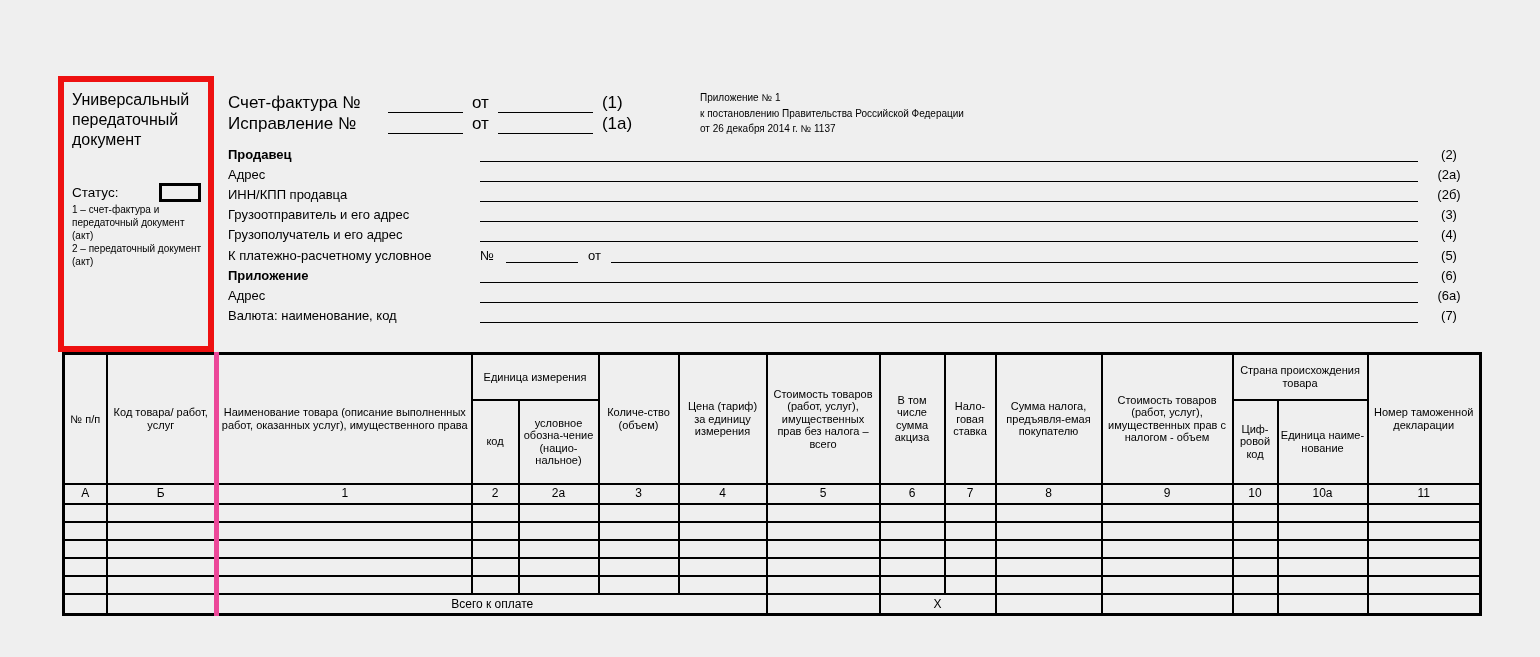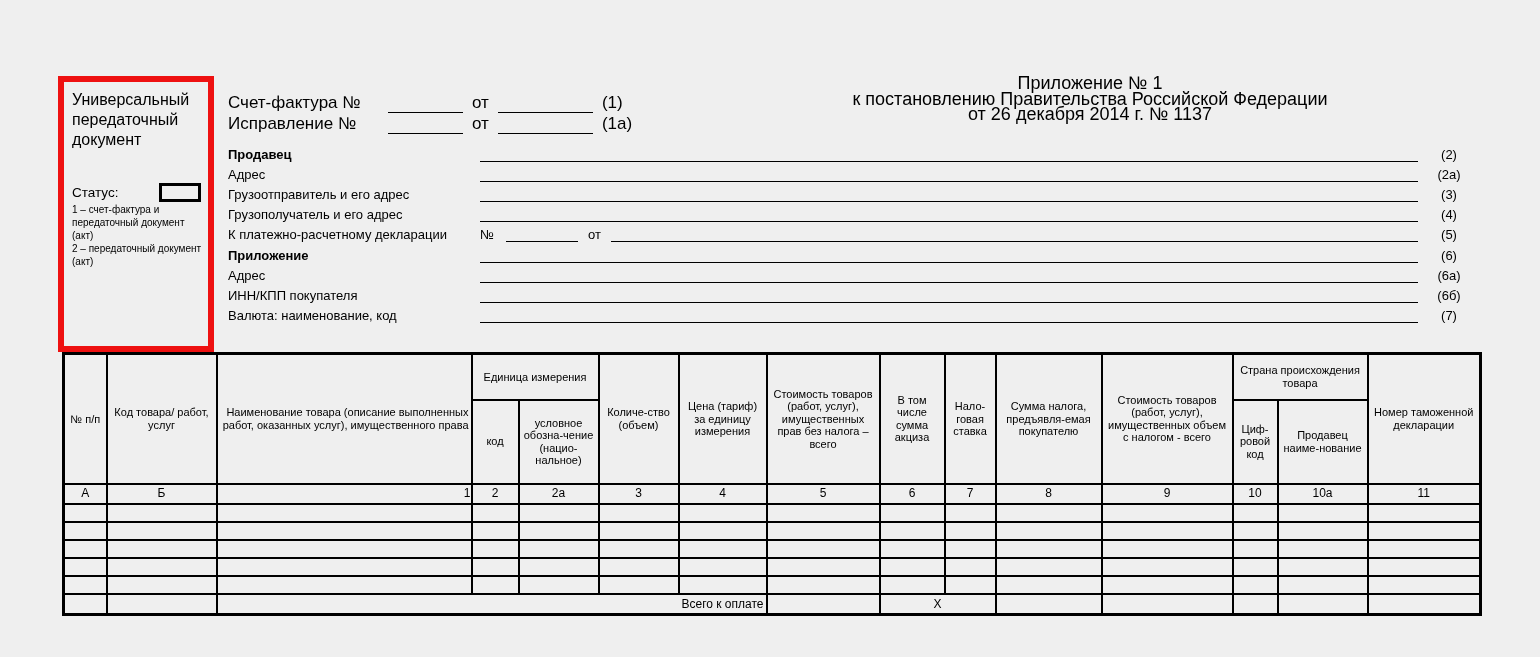--- a/index.html
+++ b/index.html
@@ -26,22 +26,22 @@
   .inv-head { position:absolute; left:228px; top:91px; }
   .inv-row { display:flex; align-items:flex-end; height:21.5px; font-size:17px; }
   .inv-label { width:133px; }
   .inv-u1 { width:75px; margin-left:27px; border-bottom:1.7px solid #000; align-self:stretch; }
   .inv-ot { margin:0 9px; }
   .inv-u2 { width:95px; border-bottom:1.7px solid #000; align-self:stretch; }
   .inv-code { margin-left:9px; }
 
   
   .appendix {
-    position:absolute; left:700px; top:76px; width:780px;
-    text-align:center; font-size:18px; line-height:15.5px;
+    position:absolute; left:700px; top:90px; width:780px;
+    text-align:left; font-size:10px; line-height:15.5px;
   }
 
   
   .reqs { position:absolute; left:228px; top:142px; width:1252px; }
   .req-row { display:flex; align-items:flex-end; height:20.1px; font-size:13px; }
   .req-label { width:252px; white-space:nowrap; }
   .req-label.bold { font-weight:bold; }
   .req-field { flex:1; align-self:stretch; border-bottom:1.5px solid #000; }
   .req-field.special { display:flex; align-items:flex-end; border-bottom:none; }
   .req-no { padding-right:12px; }
@@ -54,21 +54,21 @@
   table.goods {
     position:absolute; left:62px; top:352px; width:1418px;
     border-collapse:collapse; table-layout:fixed;
     border:3px solid #000; background:#efefef;
   }
   table.goods th, table.goods td {
     border:2px solid #000; font-weight:normal;
     font-size:11px; line-height:12.5px; text-align:center; vertical-align:middle;
     padding:1px 2px; overflow:hidden;
   }
-  table.goods .thickleft { border-left:1px solid #ec4899;text-align:right; }
+  table.goods .thickleft { border-left:5px solid #ec4899; }
   tr.hdr1 { height:46px; }
   tr.hdr2 { height:84px; }
   tr.letters td { height:20px; font-size:12px; padding:0; }
   tbody.fill td { height:18px; padding:0; }
   tr.total { height:21px;margin-top:33px; }
   tr.total td { font-size:12px; padding:0 2px; }
   td.total-label { text-align:left; font-weight:bold; padding-left:5px; }
   td.xmark { font-size:13px; }
 </style>
 </head>
@@ -116,53 +116,53 @@
       <div class="req-label bold">Продавец</div>
       <div class="req-field"></div>
       <div class="req-code">(2)</div>
     </div>
     <div class="req-row">
       <div class="req-label">Адрес</div>
       <div class="req-field"></div>
       <div class="req-code">(2а)</div>
     </div>
     <div class="req-row">
+      <div class="req-label">ИНН/КПП продавца</div>
+      <div class="req-field"></div>
+      <div class="req-code">(2б)</div>
+    </div>
+    <div class="req-row">
       <div class="req-label">Грузоотправитель и его адрес</div>
       <div class="req-field"></div>
       <div class="req-code">(3)</div>
     </div>
     <div class="req-row">
       <div class="req-label">Грузополучатель и его адрес</div>
       <div class="req-field"></div>
       <div class="req-code">(4)</div>
     </div>
     <div class="req-row">
-      <div class="req-label">К платежно-расчетному декларации</div>
+      <div class="req-label">К платежно-расчетному условное</div>
       <div class="req-field special">
         <span class="req-no">№</span>
         <span class="req-u-short"></span>
         <span class="req-ot">от</span>
         <span class="req-u-long"></span>
       </div>
       <div class="req-code">(5)</div>
     </div>
     <div class="req-row">
       <div class="req-label bold">Приложение</div>
       <div class="req-field"></div>
       <div class="req-code">(6)</div>
     </div>
     <div class="req-row">
       <div class="req-label">Адрес</div>
       <div class="req-field"></div>
       <div class="req-code">(6а)</div>
-    </div>
-    <div class="req-row">
-      <div class="req-label">ИНН/КПП покупателя</div>
-      <div class="req-field"></div>
-      <div class="req-code">(6б)</div>
     </div>
     <div class="req-row">
       <div class="req-label">Валюта: наименование, код</div>
       <div class="req-field"></div>
       <div class="req-code">(7)</div>
     </div>
   </div>
 
   <table class="goods">
     <colgroup>
@@ -187,29 +187,29 @@
         <th rowspan="2">№ п/п</th>
         <th rowspan="2">Код товара/ работ, услуг</th>
         <th rowspan="2" class="thickleft">Наименование товара (описание выполненных работ, оказанных услуг), имущественного права</th>
         <th colspan="2">Единица измерения</th>
         <th rowspan="2">Количе-ство (объем)</th>
         <th rowspan="2">Цена (тариф) за единицу измерения</th>
         <th rowspan="2">Стоимость товаров (работ, услуг), имущественных прав без налога – всего</th>
         <th rowspan="2">В том числе сумма акциза</th>
         <th rowspan="2">Нало-говая ставка</th>
         <th rowspan="2">Сумма налога, предъявля-емая покупателю</th>
-        <th rowspan="2">Стоимость товаров (работ, услуг), имущественных объем с налогом - всего</th>
+        <th rowspan="2">Стоимость товаров (работ, услуг), имущественных прав с налогом - объем</th>
         <th colspan="2">Страна происхождения товара</th>
         <th rowspan="2">Номер таможенной декларации</th>
       </tr>
       <tr class="hdr2">
         <th>код</th>
         <th>условное обозна-чение (нацио-нальное)</th>
         <th>Циф-ровой код</th>
-        <th>Продавец наиме-нование</th>
+        <th>Единица наиме-нование</th>
       </tr>
       <tr class="letters">
         <td>А</td>
         <td>Б</td>
         <td class="thickleft">1</td>
         <td>2</td>
         <td>2а</td>
         <td>3</td>
         <td>4</td>
         <td>5</td>

